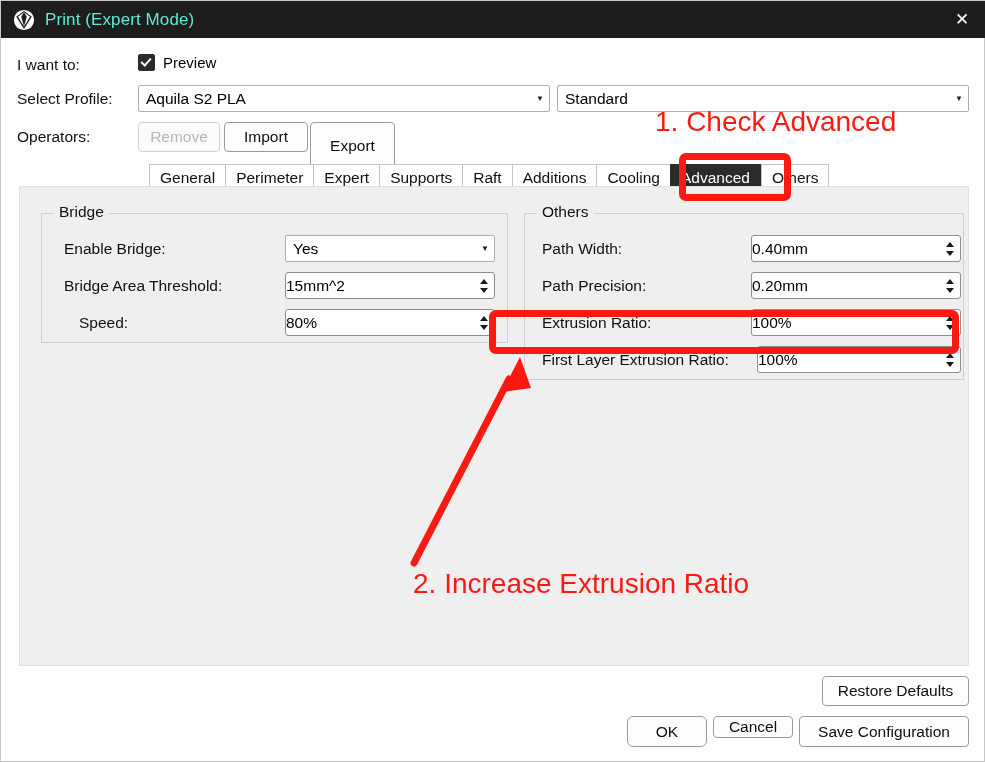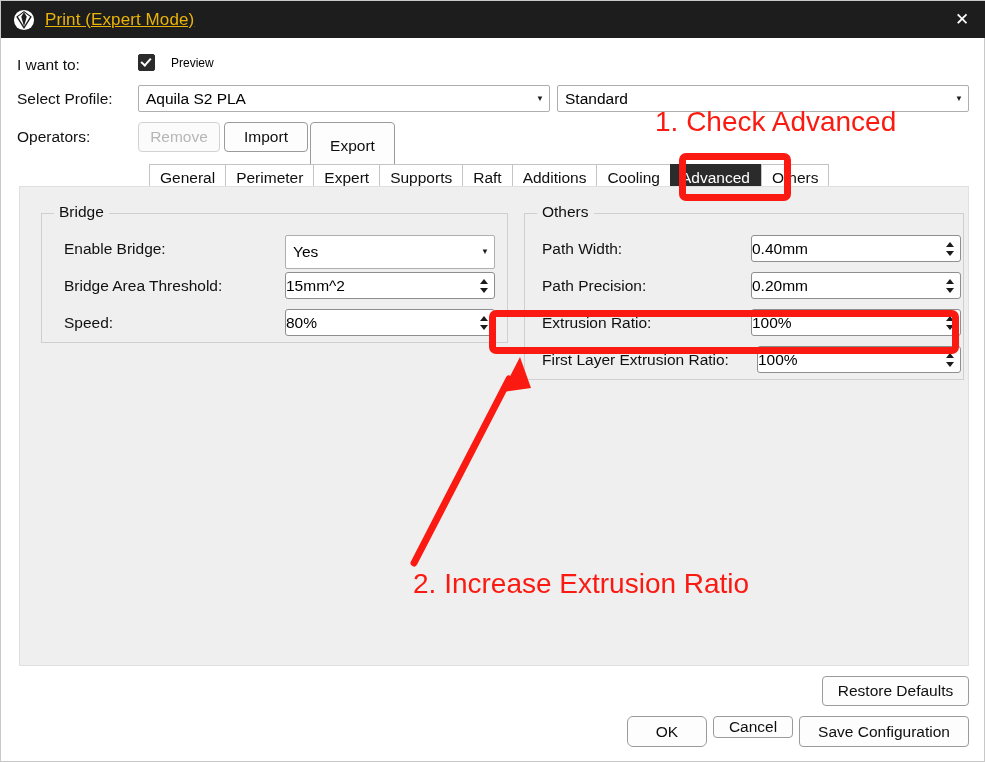--- a/index.html
+++ b/index.html
@@ -37,26 +37,25 @@
     display: flex;
     align-items: center;
   }
   #app-icon {
     width: 22px; height: 22px;
     margin-left: 12px;
     flex: 0 0 auto;
     display: block;
   }
   #title-text {
-    color: #eab308;
+    color: #5eead4;
     font-size: 17px;
     margin-left: 10px;
     letter-spacing: .1px;
     white-space: nowrap;
-    text-decoration: underline;
   }
   #close-btn {
     position: absolute;
     right: 0; top: 0;
     width: 48px; height: 37px;
     display: flex;
     align-items: center;
     justify-content: center;
     color: #ffffff;
     font-size: 17px;
@@ -93,22 +92,22 @@
   #preview-box::after {
     content: "";
     position: absolute;
     left: 4px; top: 1px;
     width: 4px; height: 8px;
     border: solid #ffffff;
     border-width: 0 2px 2px 0;
     transform: rotate(42deg);
   }
   #preview-label {
-    margin-left: 16px;
-    font-size: 12px;
+    margin-left: 8px;
+    font-size: 15px;
     white-space: nowrap;
     text-align: center;
   }
 
   
   .combo {
     position: absolute;
     background: #ffffff;
     border: 1px solid #aeaeae;
     border-radius: 2px;
@@ -346,35 +345,35 @@
     <div class="tab active">Advanced</div>
     <div class="tab">Others</div>
   </div>
 
   <div id="panel">
 
     <div class="group" id="group-bridge">
       <div class="group-title">Bridge</div>
 
       <div class="field-label" style="left:22px; top:26px;">Enable Bridge:</div>
-      <div class="combo" style="left:243px; top:21px; width:210px; height:34px;">
+      <div class="combo" style="left:243px; top:21px; width:210px; height:27px;">
         <div class="combo-value">Yes</div>
         <div class="combo-arrow">▼</div>
       </div>
 
       <div class="field-label" style="left:22px; top:63px;">Bridge Area Threshold:</div>
       <div class="spin" style="left:243px; top:58px; width:210px; height:27px;">
         <div class="spin-value">15mm^2</div>
         <div class="spin-arrows">
             <i class="up"></i>
             <i class="down"></i>
           </div>
       </div>
 
-      <div class="field-label" style="left:22px; top:100px;">Speed:</div>
+      <div class="field-label" style="left:37px; top:100px;">Speed:</div>
       <div class="spin" style="left:243px; top:95px; width:210px; height:27px;">
         <div class="spin-value">80%</div>
         <div class="spin-arrows">
             <i class="up"></i>
             <i class="down"></i>
           </div>
       </div>
     </div>
 
     <div class="group" id="group-others">

